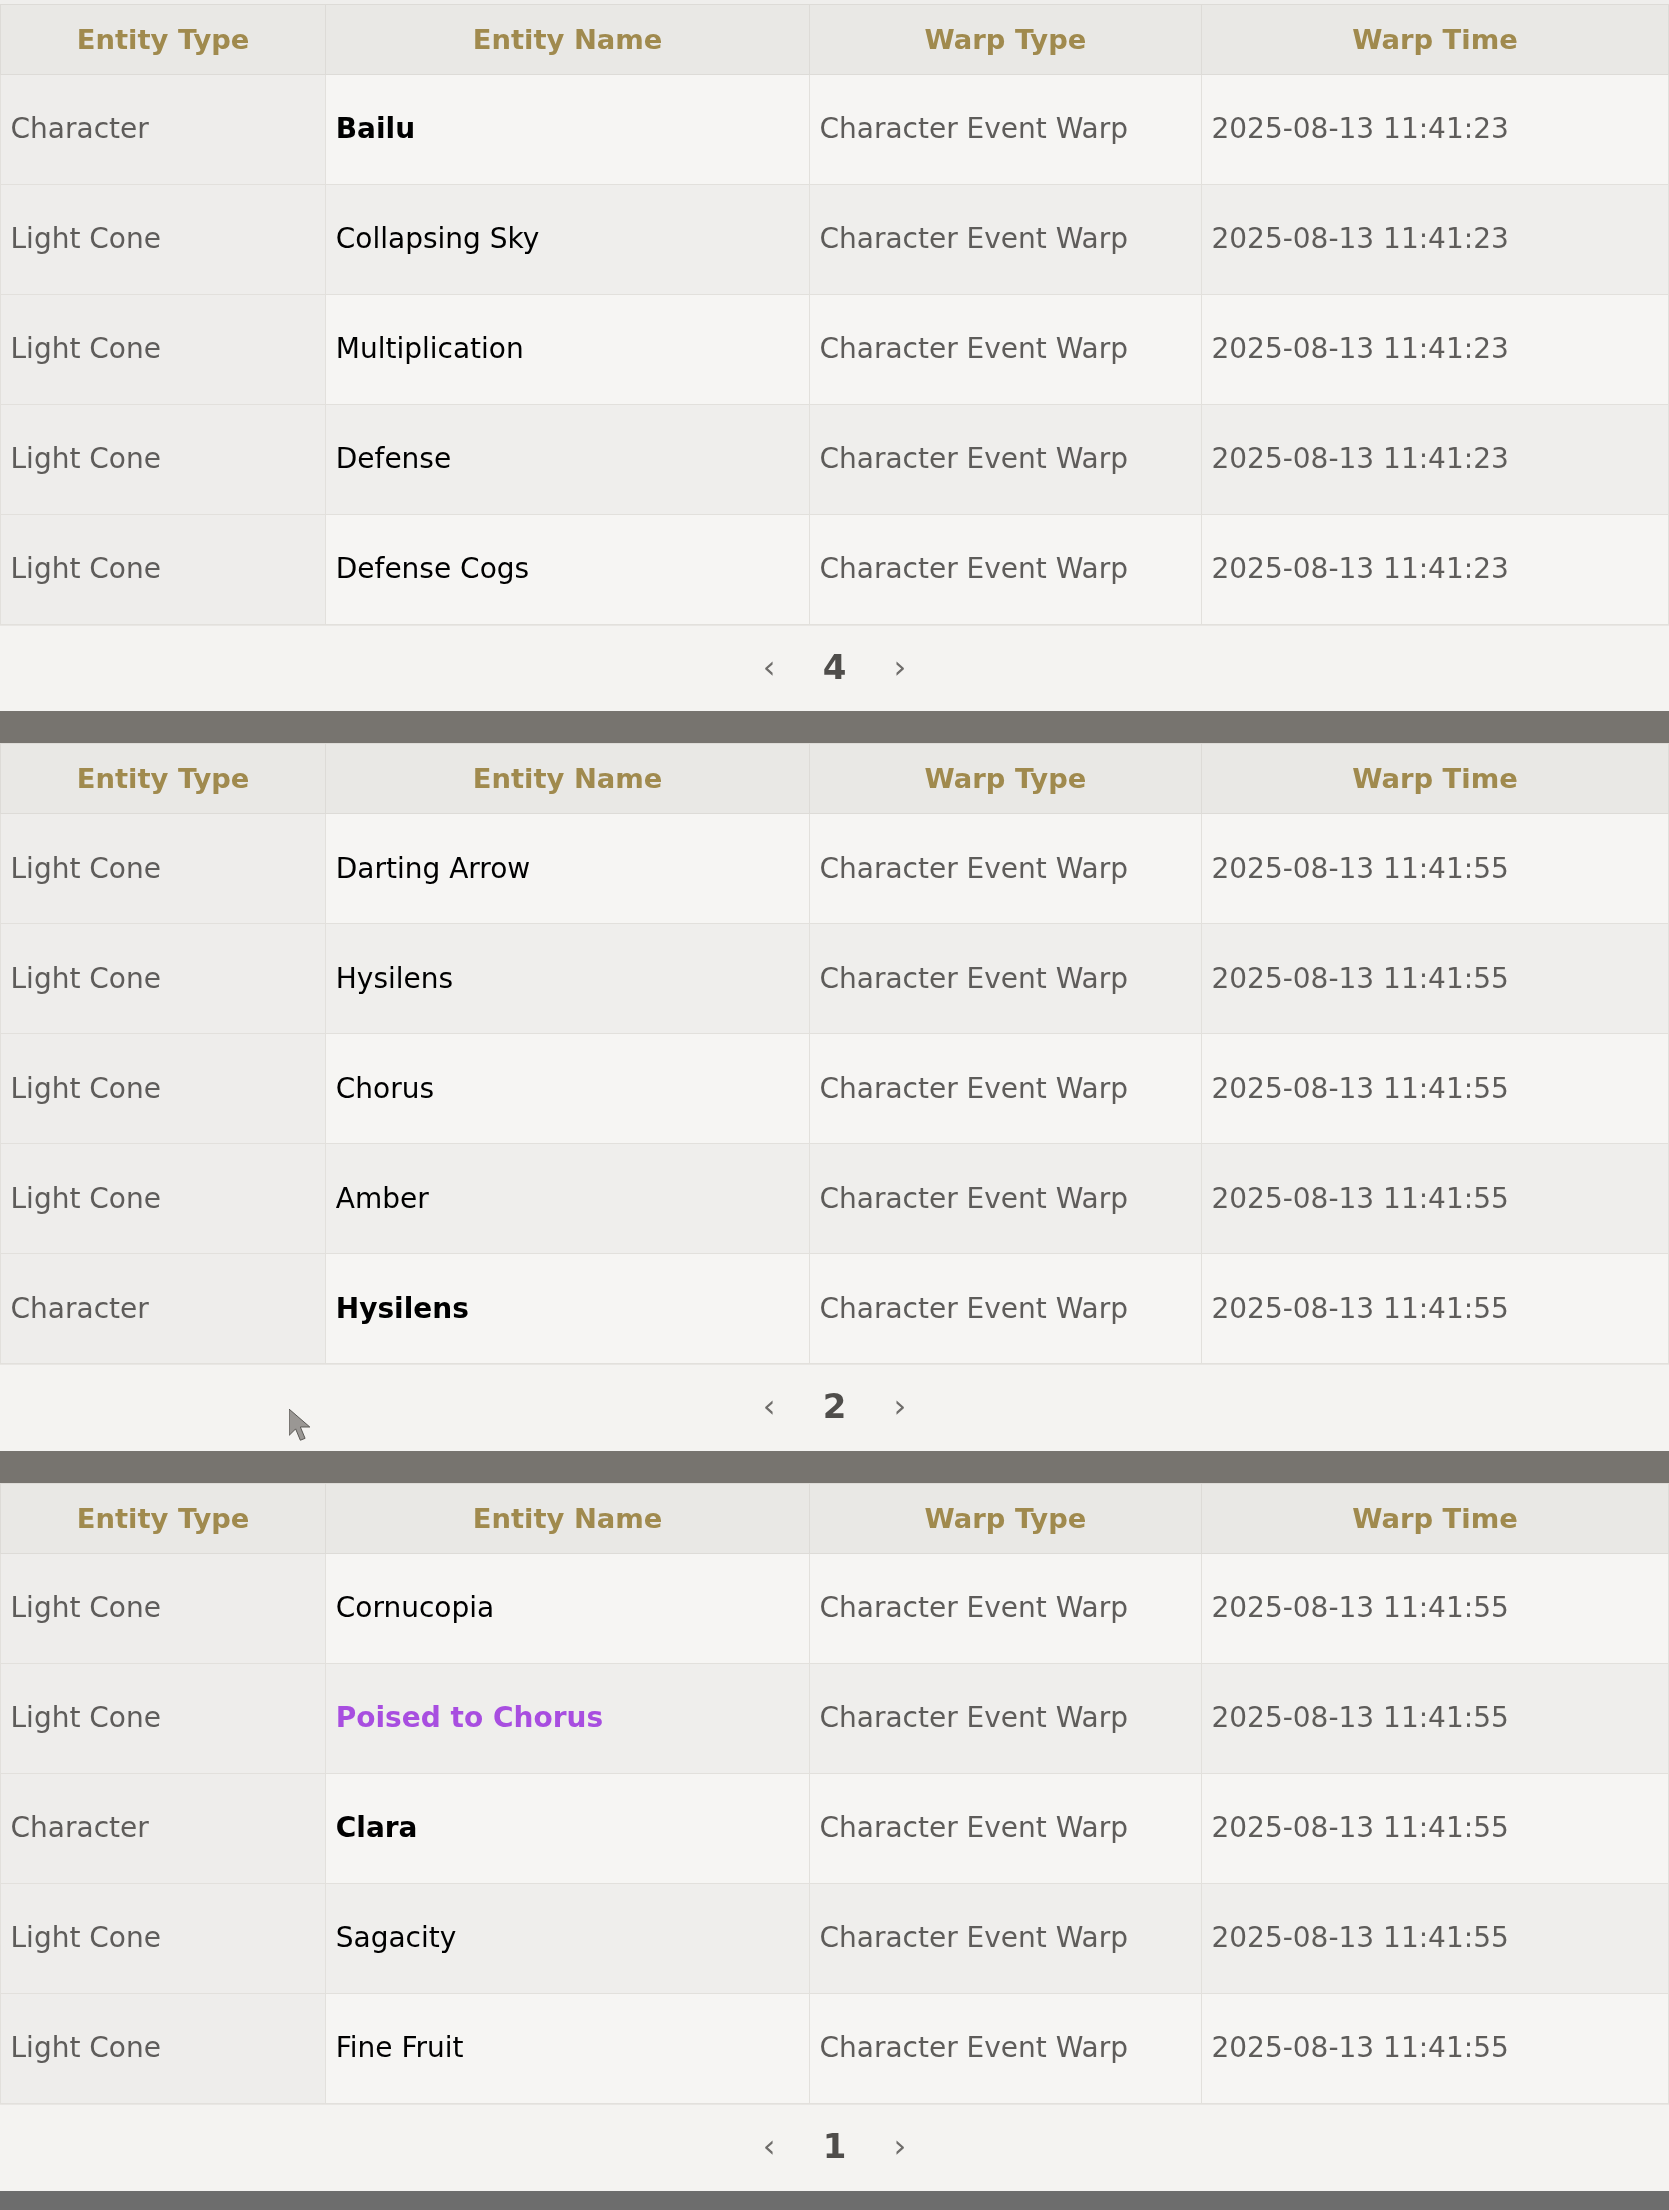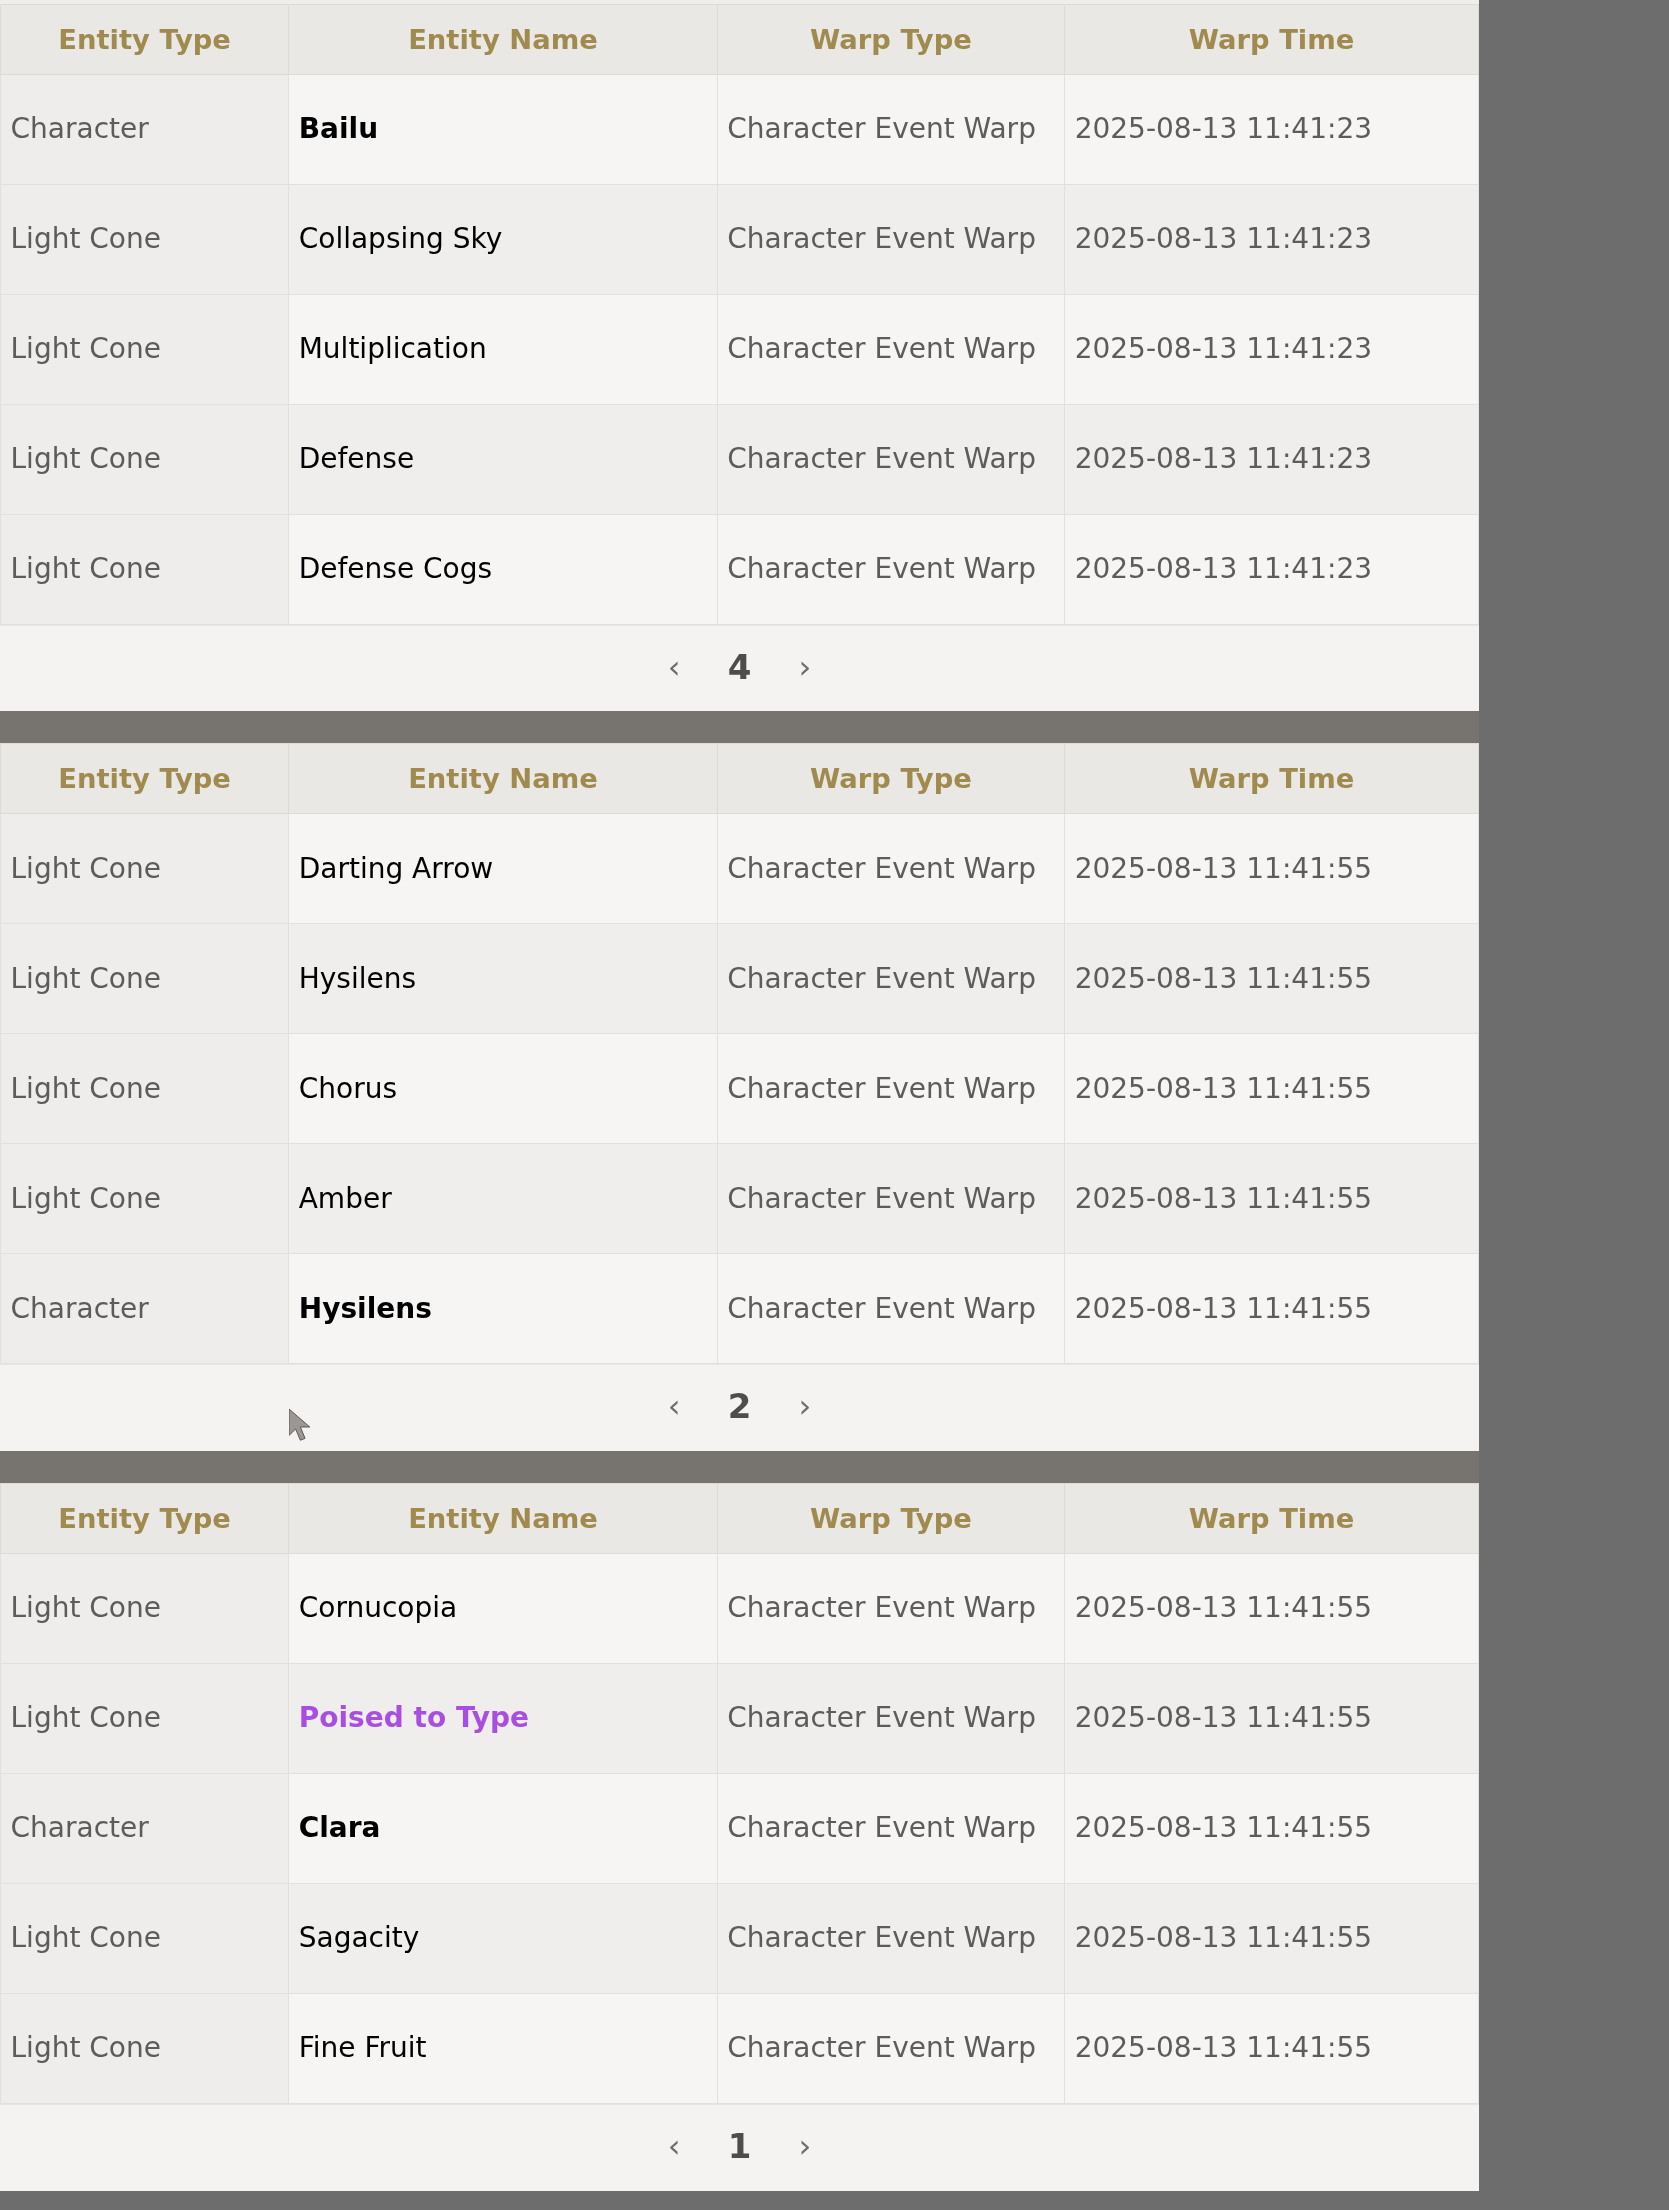--- a/index.html
+++ b/index.html
@@ -8,21 +8,21 @@
     padding: 0;
     background: #6d6d6d;
     font-family: "DejaVu Sans", sans-serif;
   }
   body {
     width: 1669px;
     min-height: 2211px;
     position: relative;
   }
   .page {
-    width: 1479px;
+    width: 1669px;
     background: #6d6d6d;
   }
 
   .table-block {
     width: 100%;
     background: #f2f1ef;
   }
 
   table.warp-table {
     width: 100%;
@@ -266,21 +266,21 @@
           </thead>
           <tbody>
             <tr>
               <td class="entity-type">Light Cone</td>
               <td><span class="name-default">Cornucopia</span></td>
               <td class="warp-type">Character Event Warp</td>
               <td class="warp-time">2025-08-13 11:41:55</td>
             </tr>
             <tr>
               <td class="entity-type">Light Cone</td>
-              <td><span class="name-purple">Poised to Type</span></td>
+              <td><span class="name-purple">Poised to Chorus</span></td>
               <td class="warp-type">Character Event Warp</td>
               <td class="warp-time">2025-08-13 11:41:55</td>
             </tr>
             <tr>
               <td class="entity-type">Character</td>
               <td><span class="name-gold">Clara</span></td>
               <td class="warp-type">Character Event Warp</td>
               <td class="warp-time">2025-08-13 11:41:55</td>
             </tr>
             <tr>

